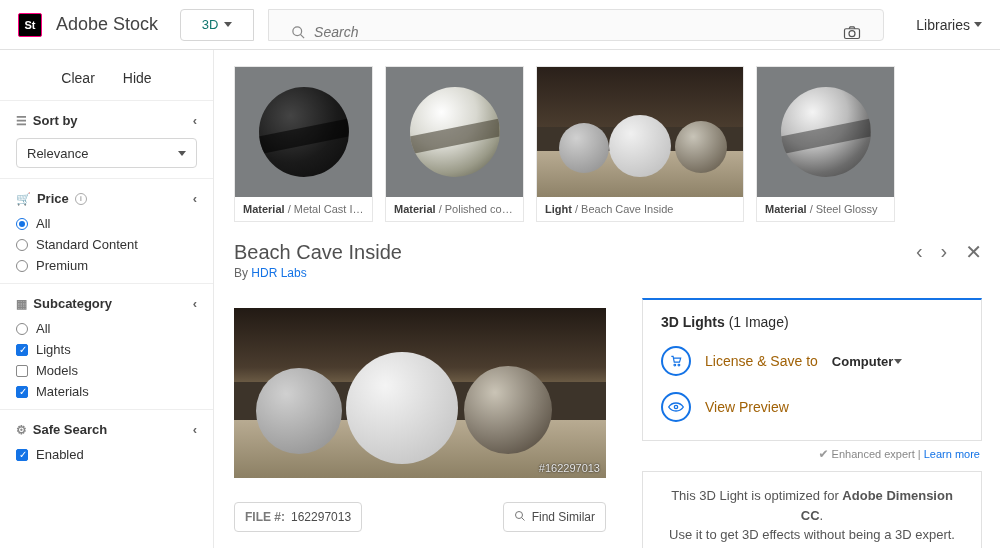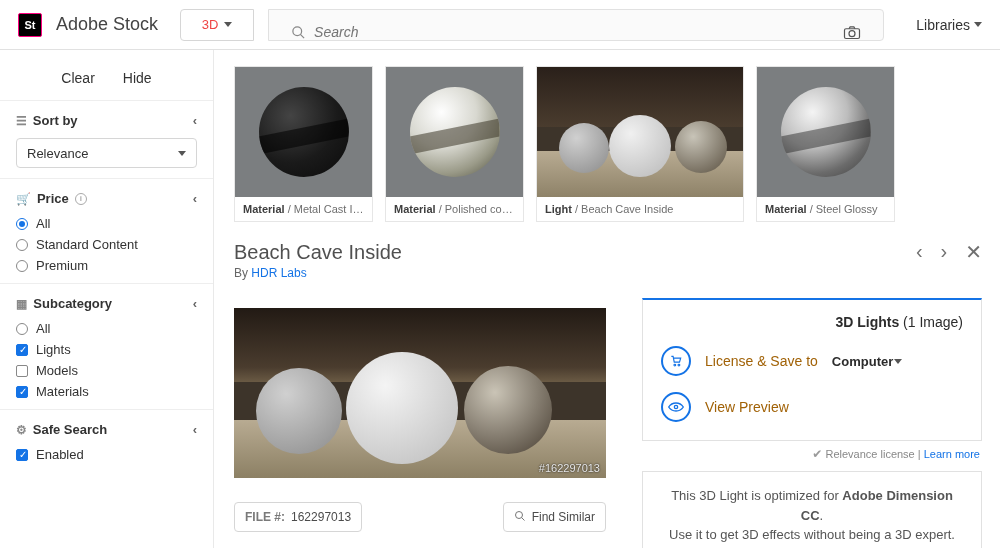--- a/index.html
+++ b/index.html
@@ -2,21 +2,21 @@
 <html><head>
 <meta charset="utf-8">
 <style>
   * { box-sizing: border-box; margin: 0; padding: 0; }
   body { font-family: "Adobe Clean", -apple-system, "Segoe UI", Helvetica, Arial, sans-serif; font-size: 13px; color: #2c2c2c; background: #fff; width: 1000px; height: 548px; overflow: hidden; }
   
   .header { display:flex; align-items:center; height:50px; padding:0 18px; border-bottom:1px solid #e1e1e1; gap:14px; }
   .logo-badge { width:24px; height:24px; background:#000; border:1.5px solid #ff007f; color:#fff; font-weight:700; font-size:11px; display:flex; align-items:center; justify-content:center; border-radius:2px; }
   .logo-text { font-size:18px; color:#444; font-weight:400; }
   .cat-select { margin-left:8px; height:32px; width:74px; border:1px solid #d6d6d6; border-radius:4px 0 0 4px; display:flex; align-items:center; justify-content:center; gap:6px; background:#fff; }
-  .cat-select span { font-size:13px; color:#ef4444; }
+  .cat-select span { font-size:13px; color:#0f766e; }
   .caret { width:0;height:0;border-left:4px solid transparent;border-right:4px solid transparent;border-top:5px solid #555; }
   .search-bar { flex:1; height:32px; border:1px solid #e1e1e1; border-radius:0 4px 4px 0; background:#fafafa; display:flex; align-items:flex-end; padding:0 22px; gap:8px; }
   .search-bar input { flex:1; border:none; background:transparent; outline:none; font-style:italic; color:#888; font-size:14px; }
   .cam-icon svg, .search-icon svg { display:block; }
   .libraries { margin-left:18px; font-size:14px; color:#333; display:flex; align-items:center; gap:4px; }
   
   .page { display:flex; height:498px; }
   .sidebar { width:214px; border-right:1px solid #e9e9e9; background:#fff; padding:12px 0 0 0; overflow:hidden;text-align:right; }
   .side-top { display:flex; gap:28px; justify-content:center; padding:8px 0 14px; }
   .side-top span { font-size:14px; color:#333; cursor:pointer; }
@@ -69,21 +69,21 @@
   .bb1{width:86px;height:86px;left:22px;bottom:24px;background:radial-gradient(circle at 35% 30%,#d0d0d0,#8a8a8a);}
   .bb2{width:112px;height:112px;left:112px;bottom:14px;background:radial-gradient(circle at 35% 30%,#f4f4f4,#bcbcbc);}
   .bb3{width:88px;height:88px;left:230px;bottom:24px;background:radial-gradient(circle at 35% 30%,#cac4b6,#463c30);}
   .wm { position:absolute; right:6px; bottom:4px; color:#e8e8e8; font-size:11px; text-shadow:0 0 2px #000; }
   .under-row { display:flex; gap:10px; margin-top:24px;justify-content:space-between; }
   .chip { height:30px; border:1px solid #d6d6d6; border-radius:4px; display:flex; align-items:center; padding:0 10px; font-size:12px; color:#4b4b4b; gap:6px; background:#fff; }
   .chip .lab { color:#7a7a7a; }
   
   .detail-right { flex:1; }
   .panel { border:1px solid #e1e1e1; background:#fff; }
-  .panel.top { border-top:2px solid #1473e6; padding:14px 18px 18px;text-align:right; }
+  .panel.top { border-top:2px solid #1473e6; padding:14px 18px 18px; }
   .panel-title { font-size:14px; }
   .panel-title b { font-weight:700; }
   .act-row { display:flex; align-items:center; gap:14px; margin-top:16px; }
   .circ { width:30px;height:30px;border:2px solid #1473e6;border-radius:50%;display:flex;align-items:center;justify-content:center;color:#1473e6; }
   .act-row .txt { font-size:14px; color:#a16207; }
   .dest { font-weight:700; display:flex; align-items:center; gap:1px; }
   .lic-line { text-align:right; font-size:11px; color:#888; margin:6px 2px 10px; }
   .lic-line a { color:#1473e6; text-decoration:none; }
   .panel.btm { padding:14px 18px; text-align:center; }
   .panel.btm p { font-size:13px; color:#555; line-height:1.5; }
@@ -297,21 +297,21 @@
               <svg width="16" height="12" viewBox="0 0 24 16" fill="none" stroke="#1473e6" stroke-width="2">
                   <path d="M1 8s4-6 11-6 11 6 11 6-4 6-11 6S1 8 1 8z"></path>
                   <circle cx="12" cy="8" r="2.5"></circle>
                 </svg>
             </span>
             <span class="txt">View Preview</span>
           </div>
         </div>
         <div class="lic-line">
           <span class="check-sm">✔</span>
-          <span>Relevance license</span><span> | </span><a href="#">Learn more</a>
+          <span>Enhanced expert</span><span> | </span><a href="#">Learn more</a>
         </div>
         <div class="panel btm">
           <p><span>This 3D Light is optimized for </span><b>Adobe Dimension CC</b>.</p>
           <p>Use it to get 3D effects without being a 3D expert.</p>
 
         </div>
       </div>
     </div>
   </div>
 </div>

